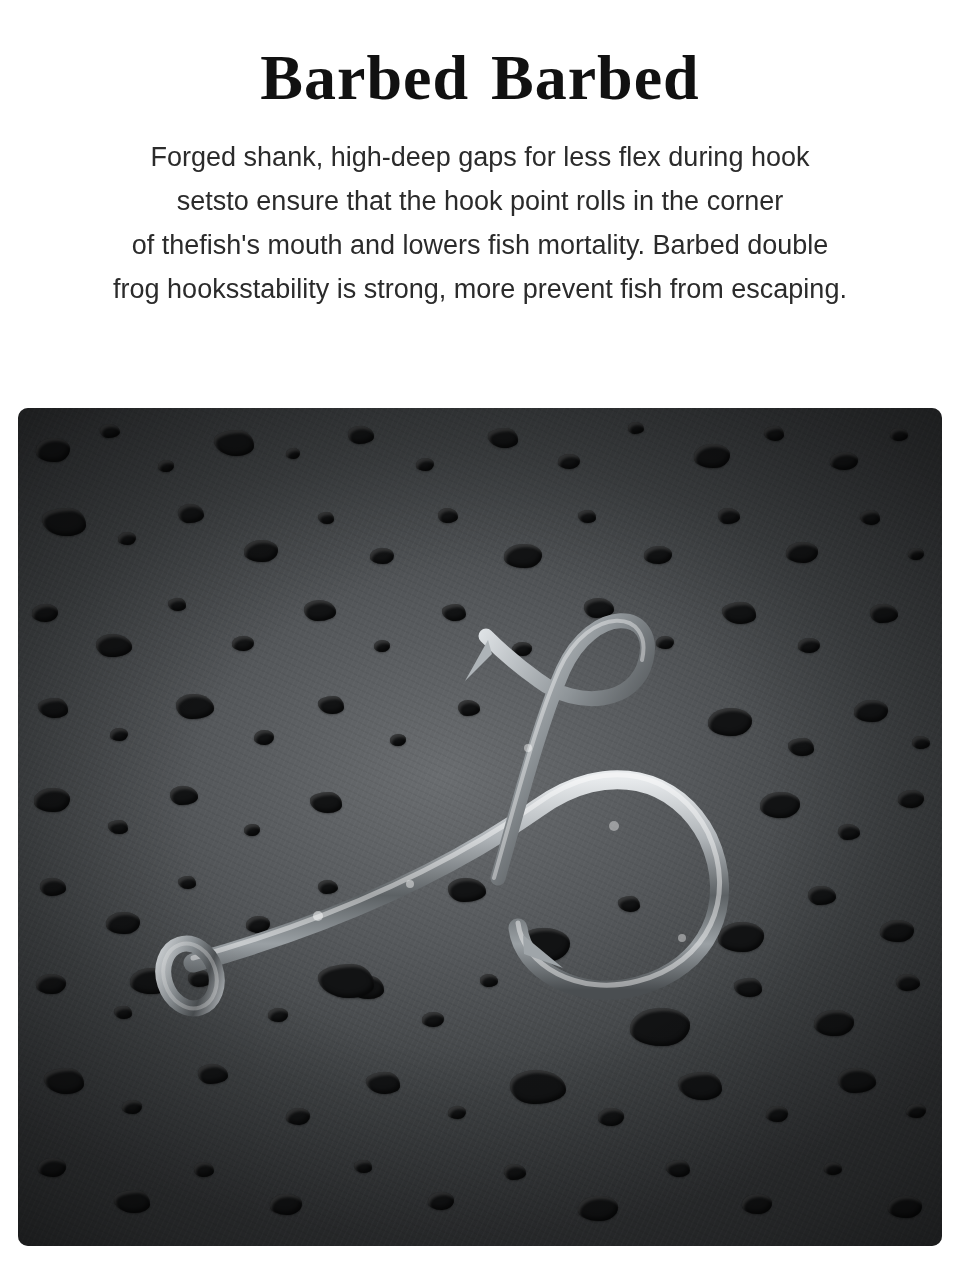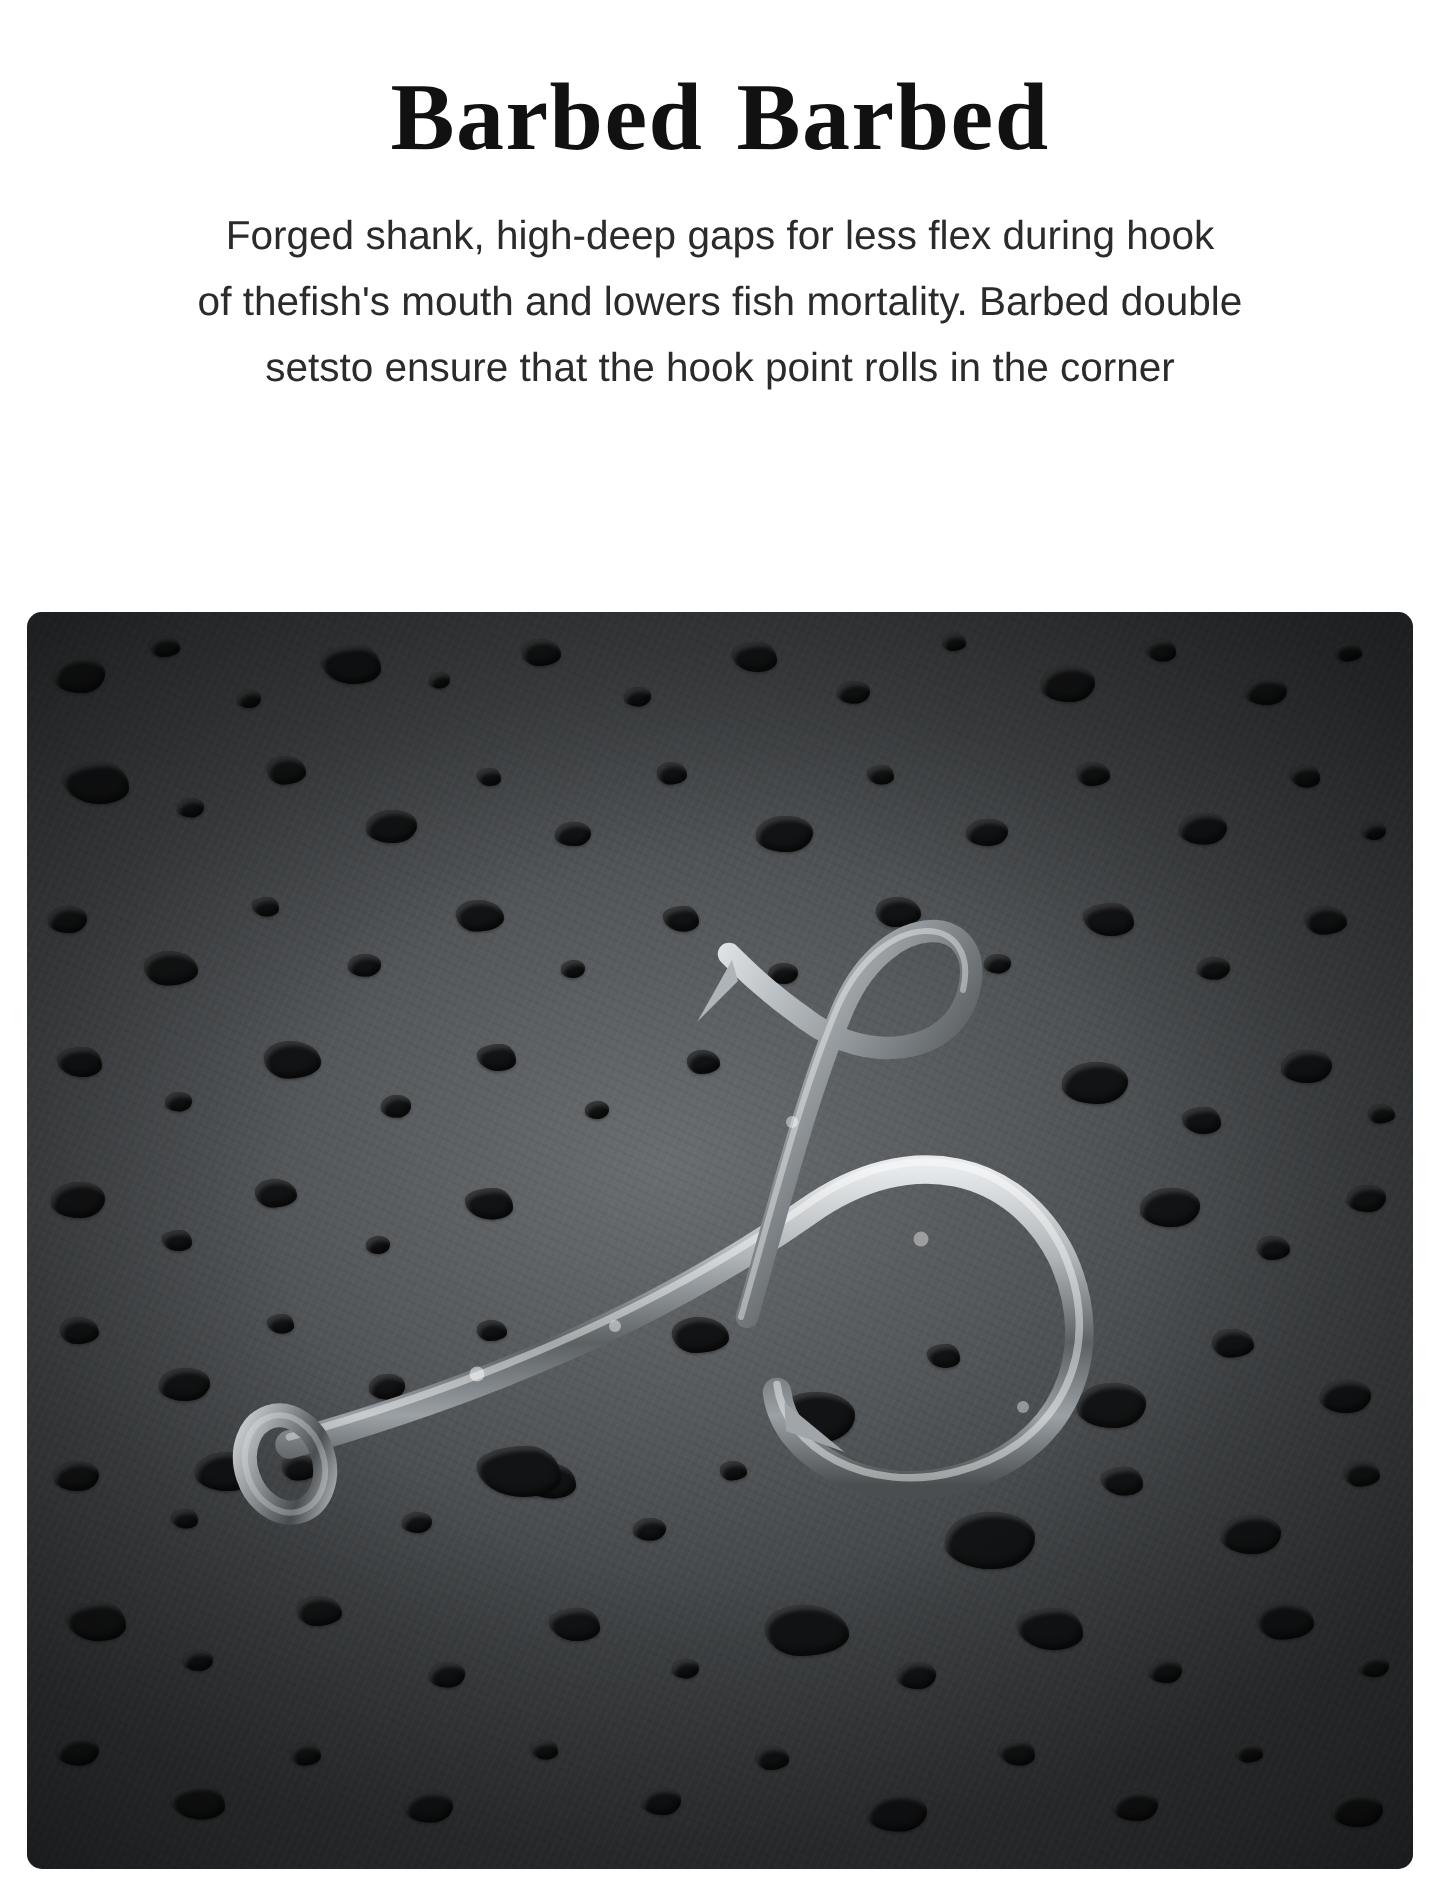--- a/index.html
+++ b/index.html
@@ -108,22 +108,23 @@
 <body>
 
 <div class="page">
 
   <h1 class="headline">
     <span>Barbed</span><span class="word-gap"></span><span>Barbed</span>
   </h1>
 
   <div class="subcopy">
     <div>Forged shank, high-deep gaps for less flex during hook</div>
+    <div>setsto ensure that the hook point rolls in the corner</div>
     <div>of thefish's mouth and lowers fish mortality. Barbed double</div>
-    <div>setsto ensure that the hook point rolls in the corner</div>
+    <div>frog hooksstability is strong, more prevent fish from escaping.</div>
   </div>
 
   <div class="photo-wrap">
     <div class="photo"></div>
     <div class="grain"></div>
 
     <div class="drops">
 
       <div class="drop" style="left:18px;  top:30px;  width:34px; height:24px;"></div>
       <div class="drop b" style="left:82px;  top:16px;  width:20px; height:14px;"></div>

